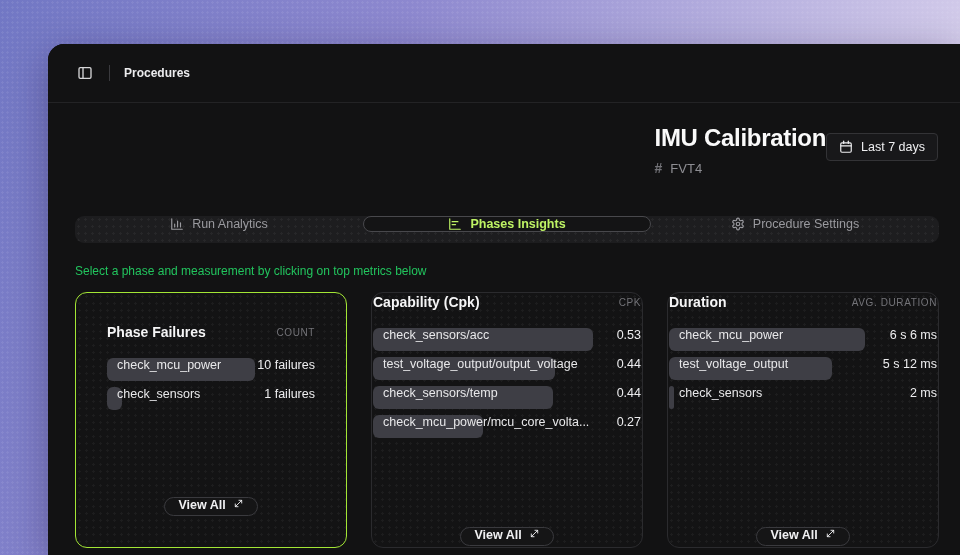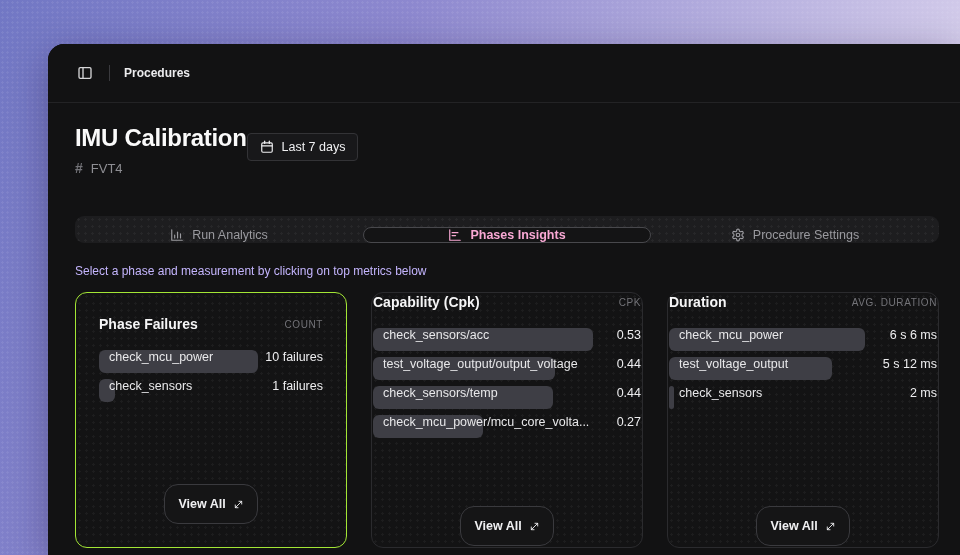--- a/index.html
+++ b/index.html
@@ -31,81 +31,81 @@
     background: #121213;
   }
   .icon-btn {
     background: none; border: none; color: #d6d6d8; cursor: pointer;
     display: flex; align-items: center; padding: 2px;
   }
   .vdiv { width: 1px; height: 16px; background: #3a3a3e; }
   .crumb { font-size: 12px; font-weight: 600; color: #ececee; cursor: pointer; }
 
   
-  .header { display: flex; justify-content: flex-start; align-items: flex-start; padding: 21px 22px 0 27px; }
+  .header { display: flex; justify-content: flex-end; align-items: flex-start; padding: 21px 22px 0 27px; }
   .page-title { font-size: 24px; font-weight: 700; color: #fafafa; letter-spacing: -0.3px; }
   .subtitle { margin-top: 8px; font-size: 13px; color: #8e8e93; display: flex; align-items: center; gap: 8px; }
   .hash { color: #737378; font-size: 14px; font-weight: 600; }
   .date-btn {
     margin-top: 9px; height: 28px; padding: 0 12px;
     display: flex; align-items: center; gap: 8px;
     background: #18181a; border: 1px solid #333336; border-radius: 4px;
     color: #f0f0f2; font-size: 12.5px; font-weight: 500;
     font-family: inherit; cursor: pointer;
   }
 
   
   .dotted {
     background-image: radial-gradient(rgba(255,255,255,0.045) 1px, transparent 1.2px);
     background-size: 7px 7px;
   }
   .tabbar {
     margin: 40px 21px 8px 27px; height: 27px;
     background-color: #1d1d1f; border-radius: 9px;
-    display: flex; align-items: flex-end;
+    display: flex; align-items: flex-start;
   }
   .tab {
     flex: 1; display: flex; align-items: center; justify-content: center; gap: 8px;
     font-size: 12.5px; color: #9a9a9f; border-radius: 8px; cursor: pointer;
     border: 1px solid transparent;
   }
   .tab.active {
-    color: #f9a8d4; font-weight: 600;
+    color: #bef264; font-weight: 600;
     border: 1px solid #48484c; background-color: #141415;
   }
 
   
-  .hint { margin: 21px 27px 0; font-size: 12px; color: #c4b5fd; }
+  .hint { margin: 21px 27px 0; font-size: 12px; color: #22c55e; }
 
   
   .cards {
     display: grid; grid-template-columns: repeat(3, 1fr); gap: 24px;
     margin: 14px 21px 0 27px;
   }
   .card {
     height: 256px; background-color: #131314;
     border: 1px solid #2b2b2e; border-radius: 12px;
     padding: 1px; display: flex; flex-direction: column;
     position: relative; cursor: pointer;
   }
-  .card.selected { border: 1.5px solid var(--accent, #a3e635); padding: 23px; }
+  .card.selected { border: 1.5px solid var(--accent, #a3e635); padding: 31px; }
   .card-head { display: flex; justify-content: space-between; align-items: center; }
   .card-title { font-size: 14px; font-weight: 700; color: #f5f5f6; }
   .metric-label { font-size: 10px; font-weight: 500; color: #737378; letter-spacing: 0.6px; margin-left: 28px; }
   .rows { margin-top: 18px; display: flex; flex-direction: column; gap: 6px; }
   .row { position: relative; height: 23px; display: flex; align-items: flex-start; justify-content: space-between; }
   .bar { position: absolute; left: 0; top: 0; bottom: 0; background: #3e3e45; border-radius: 6px; }
   .row-label { position: relative; margin-left: 10px; font-size: 12.5px; color: #e8e8ea; white-space: nowrap; }
   .row-value { position: relative; margin-left: 8px; font-size: 12.5px; color: #ededef; white-space: nowrap; }
   .view-all-wrap { margin-top: auto; display: flex; justify-content: center; }
   .view-all {
-    height: 40px; padding: 0 13px; border-radius: 14px;
+    height: 19px; padding: 0 13px; border-radius: 14px;
     border: 1px solid #3a3a3e; background: #151516;
     color: #f0f0f2; font-size: 12.5px; font-weight: 600;
-    display: flex; align-items: center; gap: 7px;
+    display: flex; gap: 7px;
     font-family: inherit; cursor: pointer;
   }
   svg { display: block; }
 </style>
 </head>
 <body>
 
 <div class="bg-noise"></div>
 
 <div class="window">

